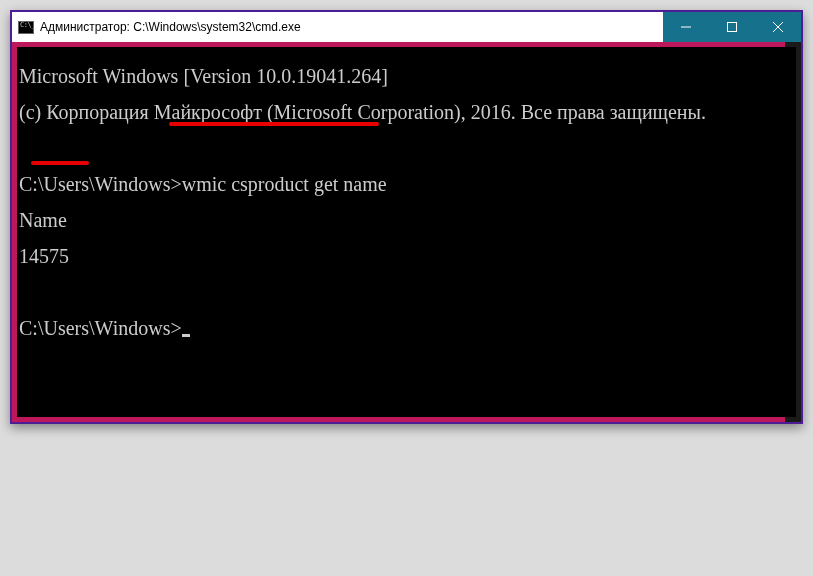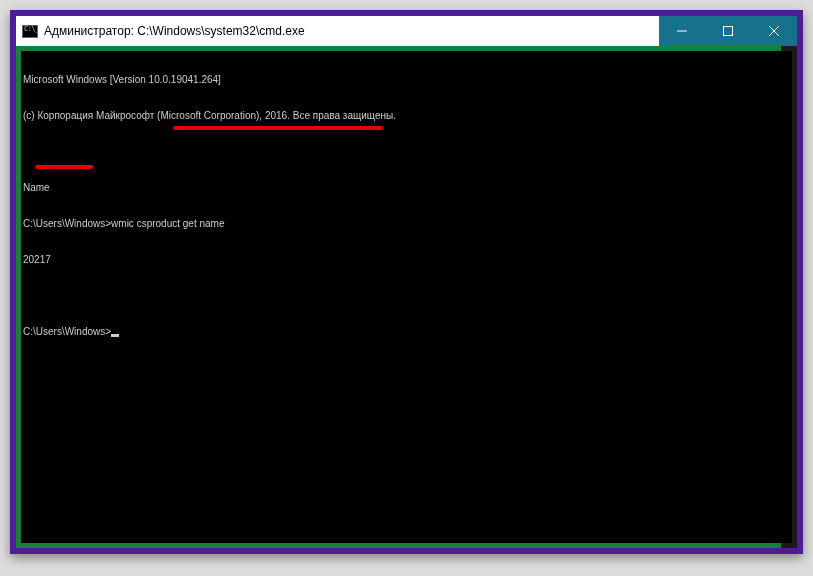--- a/index.html
+++ b/index.html
@@ -13,23 +13,23 @@
     position: relative;
     width: 813px;
     height: 576px;
     background: #dcdcdc;
   }
   .window {
     position: absolute;
     left: 10px;
     top: 10px;
     width: 793px;
-    height: 544px;
-    border: 6px solid #4c1d95;
-    background: #15803d;
+    height: 414px;
+    border: 2px solid #4c1d95;
+    background: #be185d;
     box-shadow: 0 4px 10px rgba(0,0,0,.4);
   }
   .titlebar {
     height: 30px;
     background: #ffffff;
     display: flex;
     align-items: center;
     position: relative;
   }
   .tb-icon {
@@ -75,22 +75,22 @@
   }
   .win-btn svg { display: block; }
   .console {
     position: absolute;
     left: 5px;
     right: 5px;
     top: 35px;
     bottom: 5px;
     background: #000;
     color: #cccccc;
-    font-family: Liberation Sans, sans-serif;
-    font-size: 10px;
+    font-family: Liberation Serif, serif;
+    font-size: 20px;
     line-height: 18px;
     padding: 2px 2px;
     white-space: pre;
     overflow: hidden;
   }
   .console .line { display: block; min-height: 18px; }
   .underline1 {
     position: absolute;
     height: 4px;
     background: #e80000;
@@ -140,23 +140,23 @@
         </div>
       </div>
     </div>
 
     <div class="scrollbar"></div>
 
     <div class="console">
 <span class="line">Microsoft Windows [Version 10.0.19041.264]</span>
 <span class="line">(c) Корпорация Майкрософт (Microsoft Corporation), 2016. Все права защищены.</span>
 <span class="line"></span>
+<span class="line"><span>C:\Users\Windows&gt;</span><span>wmic csproduct get name</span></span>
 <span class="line">Name</span>
-<span class="line"><span>C:\Users\Windows&gt;</span><span>wmic csproduct get name</span></span>
-<span class="line">20217</span>
+<span class="line">14575</span>
 <span class="line"></span>
 <span class="line"><span>C:\Users\Windows&gt;</span><span class="cursor"></span></span>
 
       <div class="underline1" style="left:152px;top:75px;width:210px;"></div>
       <div class="underline1" style="left:14px;top:114px;width:58px;"></div>
     </div>
 
   </div>
 </div>
 

